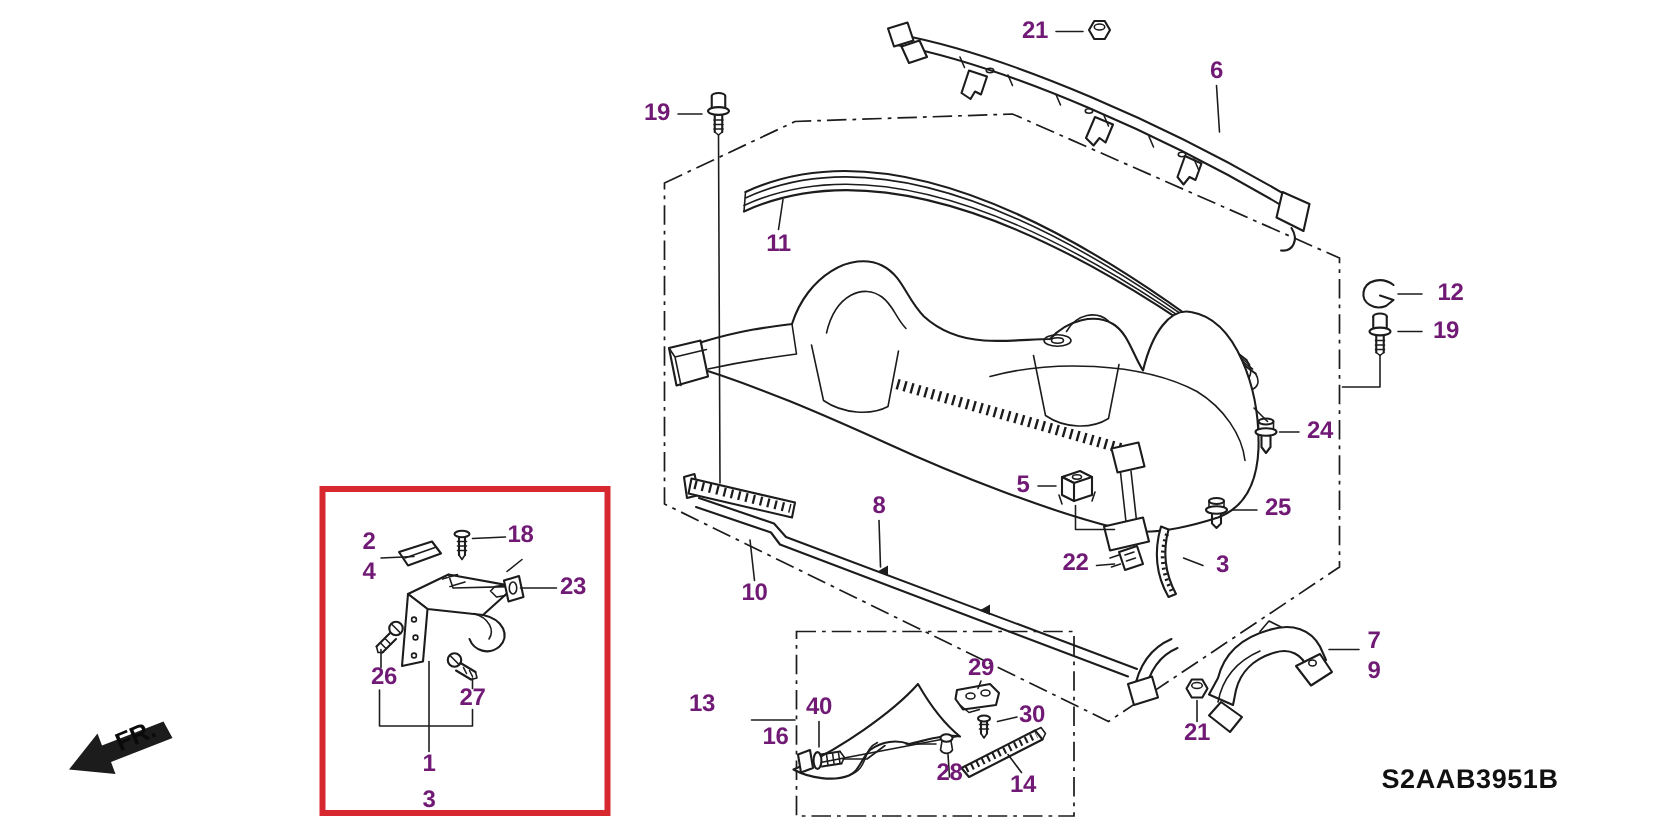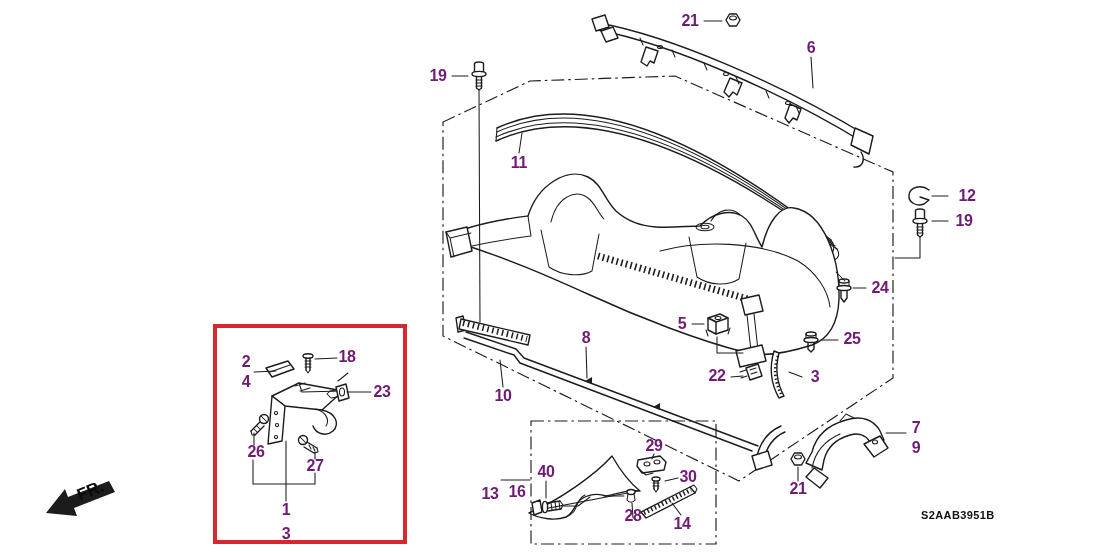--- a/index.html
+++ b/index.html
@@ -9,21 +9,21 @@
   svg{position:absolute;left:0;top:0;}
   .ln{stroke:var(--line);fill:none;stroke-width:1.4;stroke-linecap:round;stroke-linejoin:round;}
   .thin{stroke-width:1.05;}
   .fw{fill:#fff;}
   .fd{fill:var(--line);stroke:none;}
   .dash{stroke:var(--line);fill:none;stroke-width:1.15;stroke-dasharray:13 4 2.5 4;}
   .hatch{stroke:var(--line);fill:none;}
   .redbox{fill:none;stroke:var(--highlight);stroke-width:4;}
   .callout{position:absolute;transform:translate(-50%,-50%);font-size:16px;font-weight:700;
            color:#701a75;white-space:nowrap;letter-spacing:-0.3px;}
-  .code{position:absolute;left:921px;top:509px;font-size:11px;font-weight:700;color:#111;
+  .code{position:absolute;left:921px;top:509px;font-size:18px;font-weight:700;color:#111;
         letter-spacing:0.4px;}
   .fr-text{font-size:17px;font-weight:700;fill:#0a0a0a;}
 </style>
 </head>
 <body>
 
 <div class="canvas">
 <svg width="1108" height="552" viewBox="0 0 1108 552">
 
   <g>
@@ -272,21 +272,21 @@
       <div class="callout" style="left: 586px; top: 338px;">8</div>
       <div class="callout" style="left: 503px; top: 396px;">10</div>
       <div class="callout" style="left: 246px; top: 362px;">2</div>
       <div class="callout" style="left: 246px; top: 382px;">4</div>
       <div class="callout" style="left: 347px; top: 357px;">18</div>
       <div class="callout" style="left: 382px; top: 392px;">23</div>
       <div class="callout" style="left: 256px; top: 452px;">26</div>
       <div class="callout" style="left: 315px; top: 466px;">27</div>
       <div class="callout" style="left: 286px; top: 510px;">1</div>
       <div class="callout" style="left: 286px; top: 534px;">3</div>
-      <div class="callout" style="left: 490px; top: 470px; margin-top: 24px;">13</div>
+      <div class="callout" style="left: 468px; top: 470px;">13</div>
       <div class="callout" style="left: 490px; top: 492px; margin-left: 27px;">16</div>
       <div class="callout" style="left: 546px; top: 472px;">40</div>
       <div class="callout" style="left: 654px; top: 446px;">29</div>
       <div class="callout" style="left: 688px; top: 477px;">30</div>
       <div class="callout" style="left: 633px; top: 516px;">28</div>
       <div class="callout" style="left: 682px; top: 524px;">14</div>
       <div class="callout" style="left: 916px; top: 428px;">7</div>
       <div class="callout" style="left: 916px; top: 448px;">9</div>
       <div class="callout" style="left: 798px; top: 489px;">21</div>
     </div>

